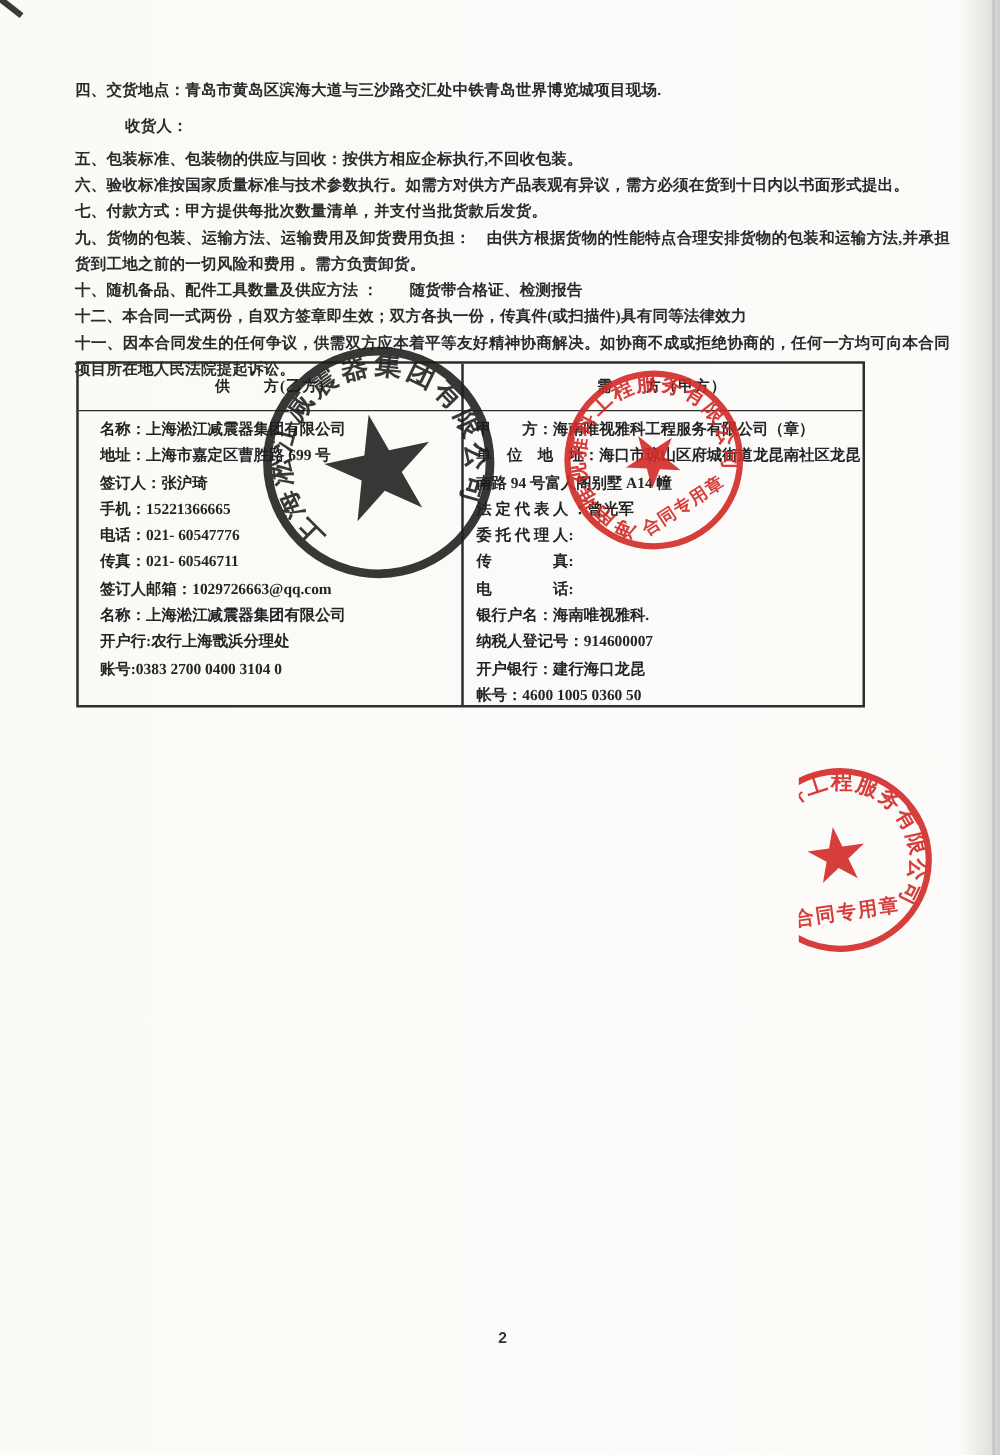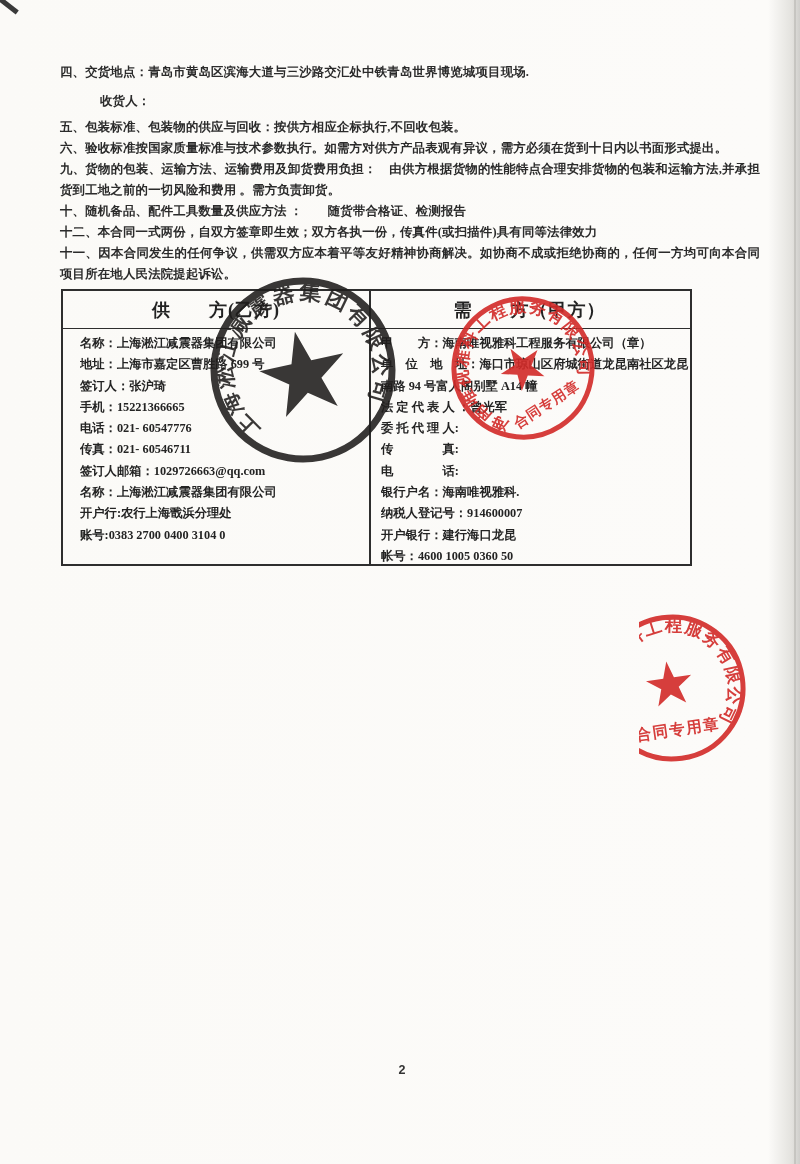--- a/index.html
+++ b/index.html
@@ -21,21 +21,21 @@
     text-align:justify; letter-spacing:.2px;margin-top:20px; }
   .clause { margin:0; }
   .clause.indent { padding-left:40px; margin-top:8px; margin-bottom:5px; }
 
   
   #parties-table { position:absolute; left:61px; top:289px; width:631px; height:277px;
     border:2px solid #2e2e2e; background:transparent; }
   .tbl-header { position:absolute; left:0; top:0; width:100%; height:38px;
     border-bottom:1.5px solid #2e2e2e; display:flex; }
   .th-cell { display:flex; align-items:center; justify-content:center;
-    font-size:18px; font-weight:700; letter-spacing:1px; color:#222; }
+    font-size:12px; font-weight:700; letter-spacing:1px; color:#222; }
   .th-left { width:306px; }
   .th-right { flex:1; }
   .v-divider { position:absolute; left:306px; top:0; width:1.5px; height:273px; background:#2e2e2e; }
   .col { position:absolute; top:42px; font-size:12.3px; line-height:21.3px;
     font-weight:600; color:#242424; white-space:nowrap; }
   .col-left { left:17px; width:286px; }
   .col-right { left:318px; width:308px; }
   .col div { height:21.3px; overflow:hidden; }
 
   
@@ -51,20 +51,21 @@
 <div id="page">
 
   <div class="corner-mark"></div>
   <div class="edge-line"></div>
 
   <div id="clauses">
     <p class="clause">四、交货地点：青岛市黄岛区滨海大道与三沙路交汇处中铁青岛世界博览城项目现场.</p>
     <p class="clause indent">收货人：</p>
     <p class="clause">五、包装标准、包装物的供应与回收：按供方相应企标执行,不回收包装。</p>
     <p class="clause">六、验收标准按国家质量标准与技术参数执行。如需方对供方产品表观有异议，需方必须在货到十日内以书面形式提出。</p>
+    <p class="clause">七、付款方式：甲方提供每批次数量清单，并支付当批货款后发货。</p>
     <p class="clause">九、货物的包装、运输方法、运输费用及卸货费用负担：　由供方根据货物的性能特点合理安排货物的包装和运输方法,并承担货到工地之前的一切风险和费用 。需方负责卸货。</p>
     <p class="clause">十、随机备品、配件工具数量及供应方法 ：　　随货带合格证、检测报告</p>
     <p class="clause">十二、本合同一式两份，自双方签章即生效；双方各执一份，传真件(或扫描件)具有同等法律效力</p>
     <p class="clause">十一、因本合同发生的任何争议，供需双方应本着平等友好精神协商解决。如协商不成或拒绝协商的，任何一方均可向本合同项目所在地人民法院提起诉讼。</p>
   </div>
 
   <div id="parties-table">
     <div class="tbl-header">
       <div class="th-cell th-left">供　　方(乙方)</div>
       <div class="th-cell th-right">需　　方（甲方）</div>

